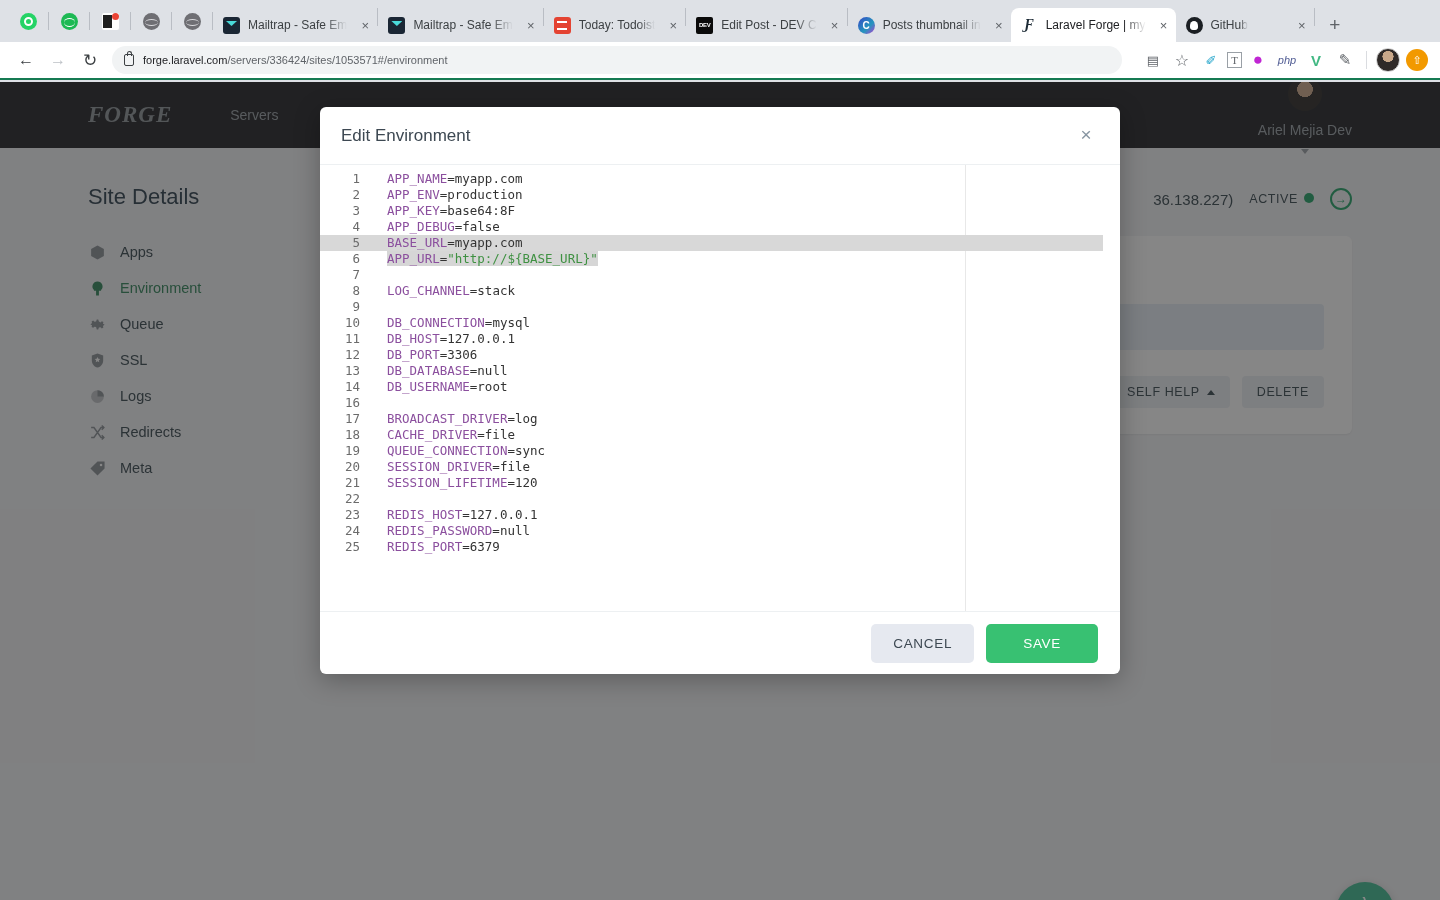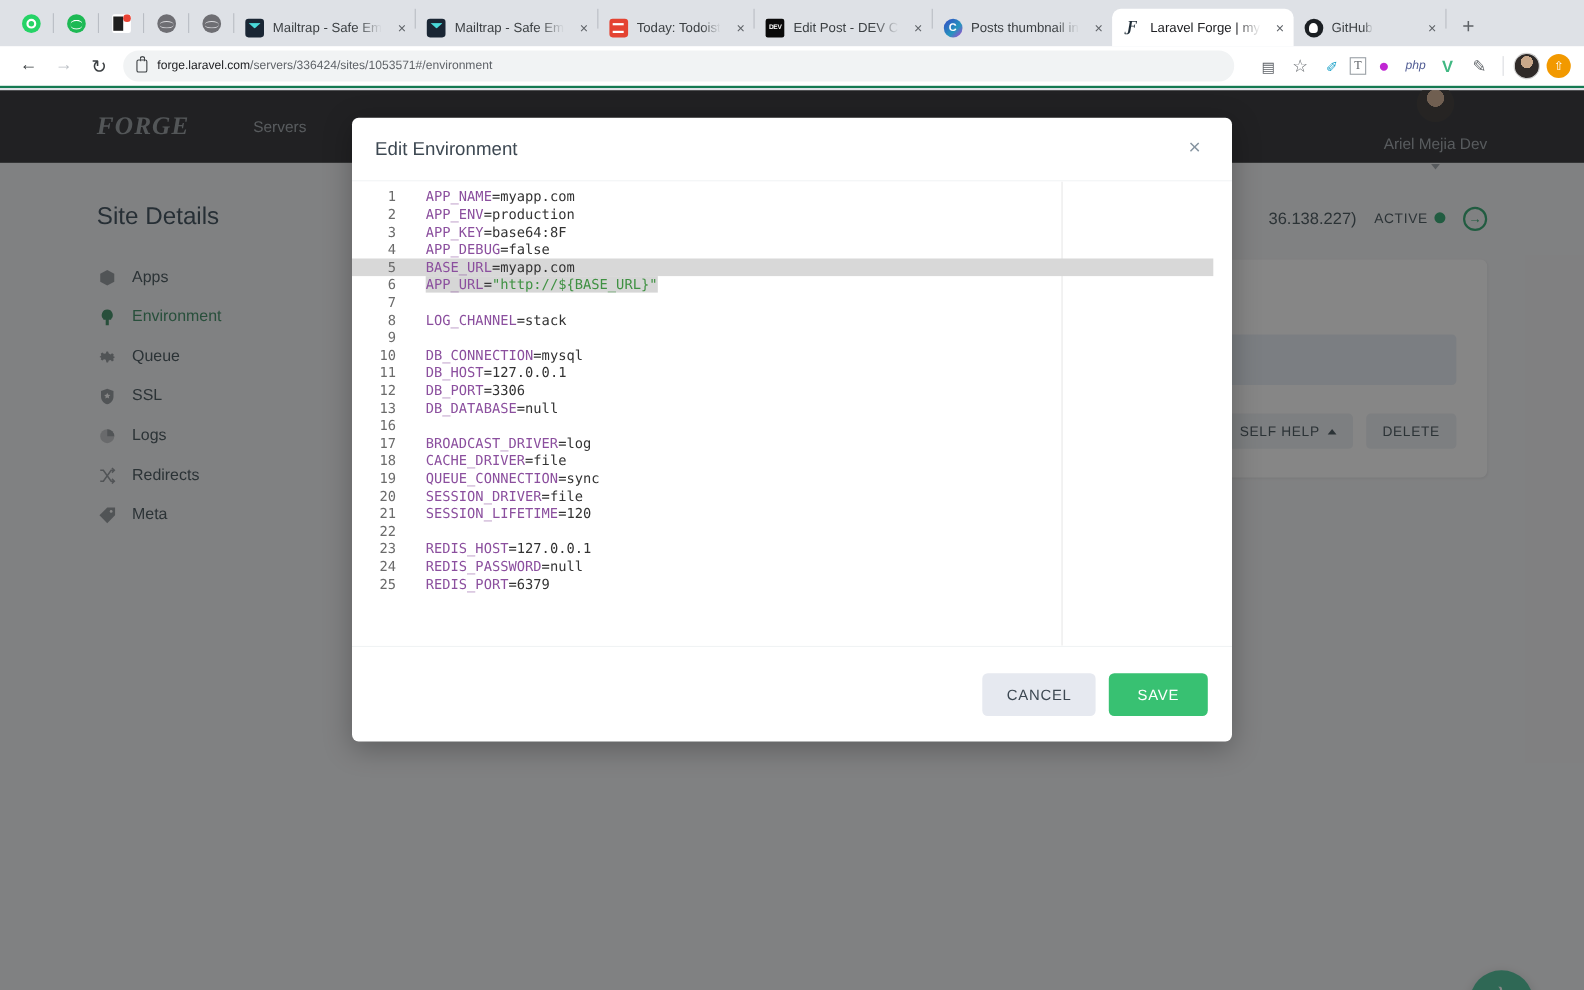--- a/index.html
+++ b/index.html
@@ -357,33 +357,33 @@
     position: relative; z-index: 1;
     padding-left: 15px;
   }
   .k { color: #8b4f9e; }
   .eq { color: #333; }
   .v { color: #333; }
   .str { color: #3f9142; }
   .sel { background: #d6d6d6; }
 
   .modal-foot {
-    height: 87px; flex: none;
+    height: 63px; flex: none;
     border-top: 1px solid #edf0f2;
     display: flex; align-items: center; justify-content: flex-end;
     gap: 12px; padding: 0 22px;
   }
   .btn-cancel {
     background: #e6e9f0; border: none; border-radius: 5px;
     padding: 12px 22px; font-size: 13.5px; letter-spacing: .7px;
     color: #3d4852; font-family: "Liberation Sans", sans-serif;
   }
   .btn-save {
     background: #38c172; border: none; border-radius: 5px;
-    padding: 12px 26px; font-size: 13.5px; letter-spacing: .7px;
+    padding: 12px 37px; font-size: 13.5px; letter-spacing: .7px;
     color: #fff; font-family: "Liberation Sans", sans-serif;
   }
 </style>
 </head>
 <body>
 
 <div class="browser-chrome">
 
   <div class="tabstrip">
     <div class="pinned-zone">
@@ -621,20 +621,21 @@
         <div class="code-line"><span class="ln">4</span><span class="code"><span><span class="k">APP_DEBUG</span><span class="eq">=</span><span class="v">false</span></span></span></div>
         <div class="code-line active-line"><span class="ln">5</span><span class="code"><span><span class="k">BASE_URL</span><span class="eq">=</span><span class="v">myapp.com</span></span></span></div>
         <div class="code-line"><span class="ln">6</span><span class="code"><span class="sel"><span class="k">APP_URL</span><span class="eq">=</span><span class="str">"http://${BASE_URL}"</span></span></span></div>
         <div class="code-line"><span class="ln">7</span><span class="code">&nbsp;</span></div>
         <div class="code-line"><span class="ln">8</span><span class="code"><span><span class="k">LOG_CHANNEL</span><span class="eq">=</span><span class="v">stack</span></span></span></div>
         <div class="code-line"><span class="ln">9</span><span class="code">&nbsp;</span></div>
         <div class="code-line"><span class="ln">10</span><span class="code"><span><span class="k">DB_CONNECTION</span><span class="eq">=</span><span class="v">mysql</span></span></span></div>
         <div class="code-line"><span class="ln">11</span><span class="code"><span><span class="k">DB_HOST</span><span class="eq">=</span><span class="v">127.0.0.1</span></span></span></div>
         <div class="code-line"><span class="ln">12</span><span class="code"><span><span class="k">DB_PORT</span><span class="eq">=</span><span class="v">3306</span></span></span></div>
         <div class="code-line"><span class="ln">13</span><span class="code"><span><span class="k">DB_DATABASE</span><span class="eq">=</span><span class="v">null</span></span></span></div>
+        <div class="code-line"><span class="ln">14</span><span class="code"><span><span class="k">DB_USERNAME</span><span class="eq">=</span><span class="v">root</span></span></span></div>
         <div class="code-line"><span class="ln">16</span><span class="code">&nbsp;</span></div>
         <div class="code-line"><span class="ln">17</span><span class="code"><span><span class="k">BROADCAST_DRIVER</span><span class="eq">=</span><span class="v">log</span></span></span></div>
         <div class="code-line"><span class="ln">18</span><span class="code"><span><span class="k">CACHE_DRIVER</span><span class="eq">=</span><span class="v">file</span></span></span></div>
         <div class="code-line"><span class="ln">19</span><span class="code"><span><span class="k">QUEUE_CONNECTION</span><span class="eq">=</span><span class="v">sync</span></span></span></div>
         <div class="code-line"><span class="ln">20</span><span class="code"><span><span class="k">SESSION_DRIVER</span><span class="eq">=</span><span class="v">file</span></span></span></div>
         <div class="code-line"><span class="ln">21</span><span class="code"><span><span class="k">SESSION_LIFETIME</span><span class="eq">=</span><span class="v">120</span></span></span></div>
         <div class="code-line"><span class="ln">22</span><span class="code">&nbsp;</span></div>
         <div class="code-line"><span class="ln">23</span><span class="code"><span><span class="k">REDIS_HOST</span><span class="eq">=</span><span class="v">127.0.0.1</span></span></span></div>
         <div class="code-line"><span class="ln">24</span><span class="code"><span><span class="k">REDIS_PASSWORD</span><span class="eq">=</span><span class="v">null</span></span></span></div>
         <div class="code-line"><span class="ln">25</span><span class="code"><span><span class="k">REDIS_PORT</span><span class="eq">=</span><span class="v">6379</span></span></span></div>

